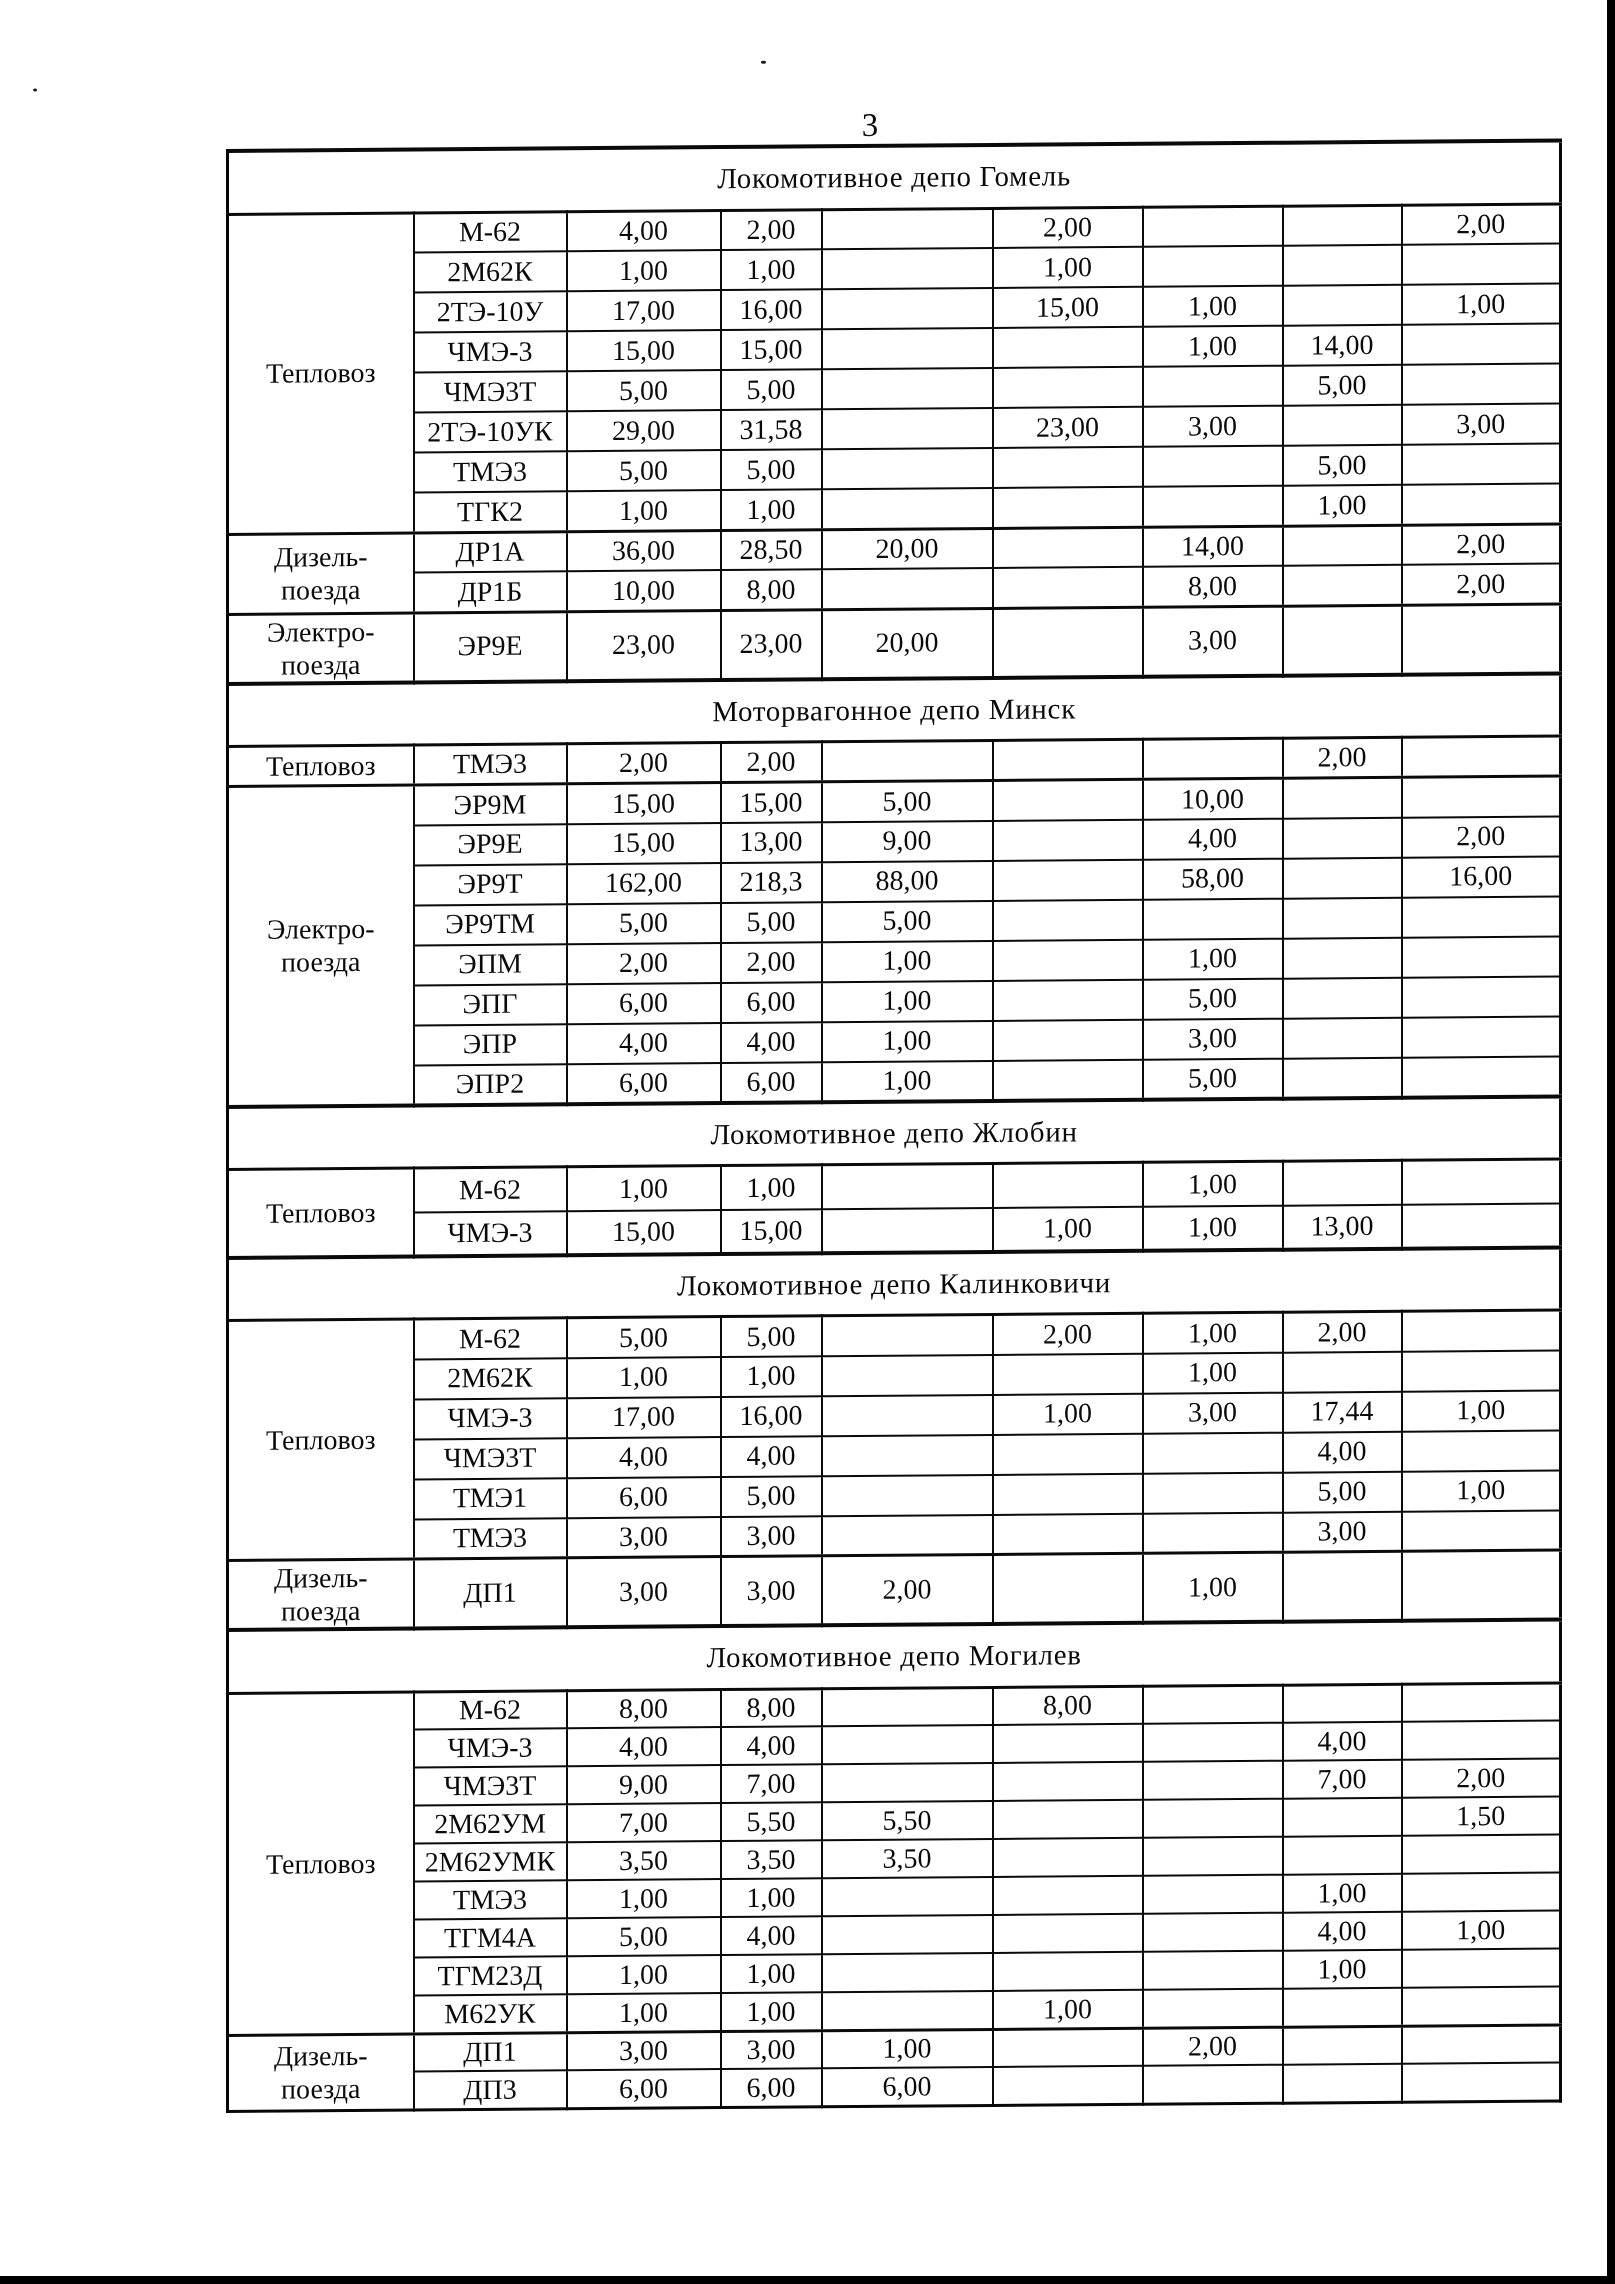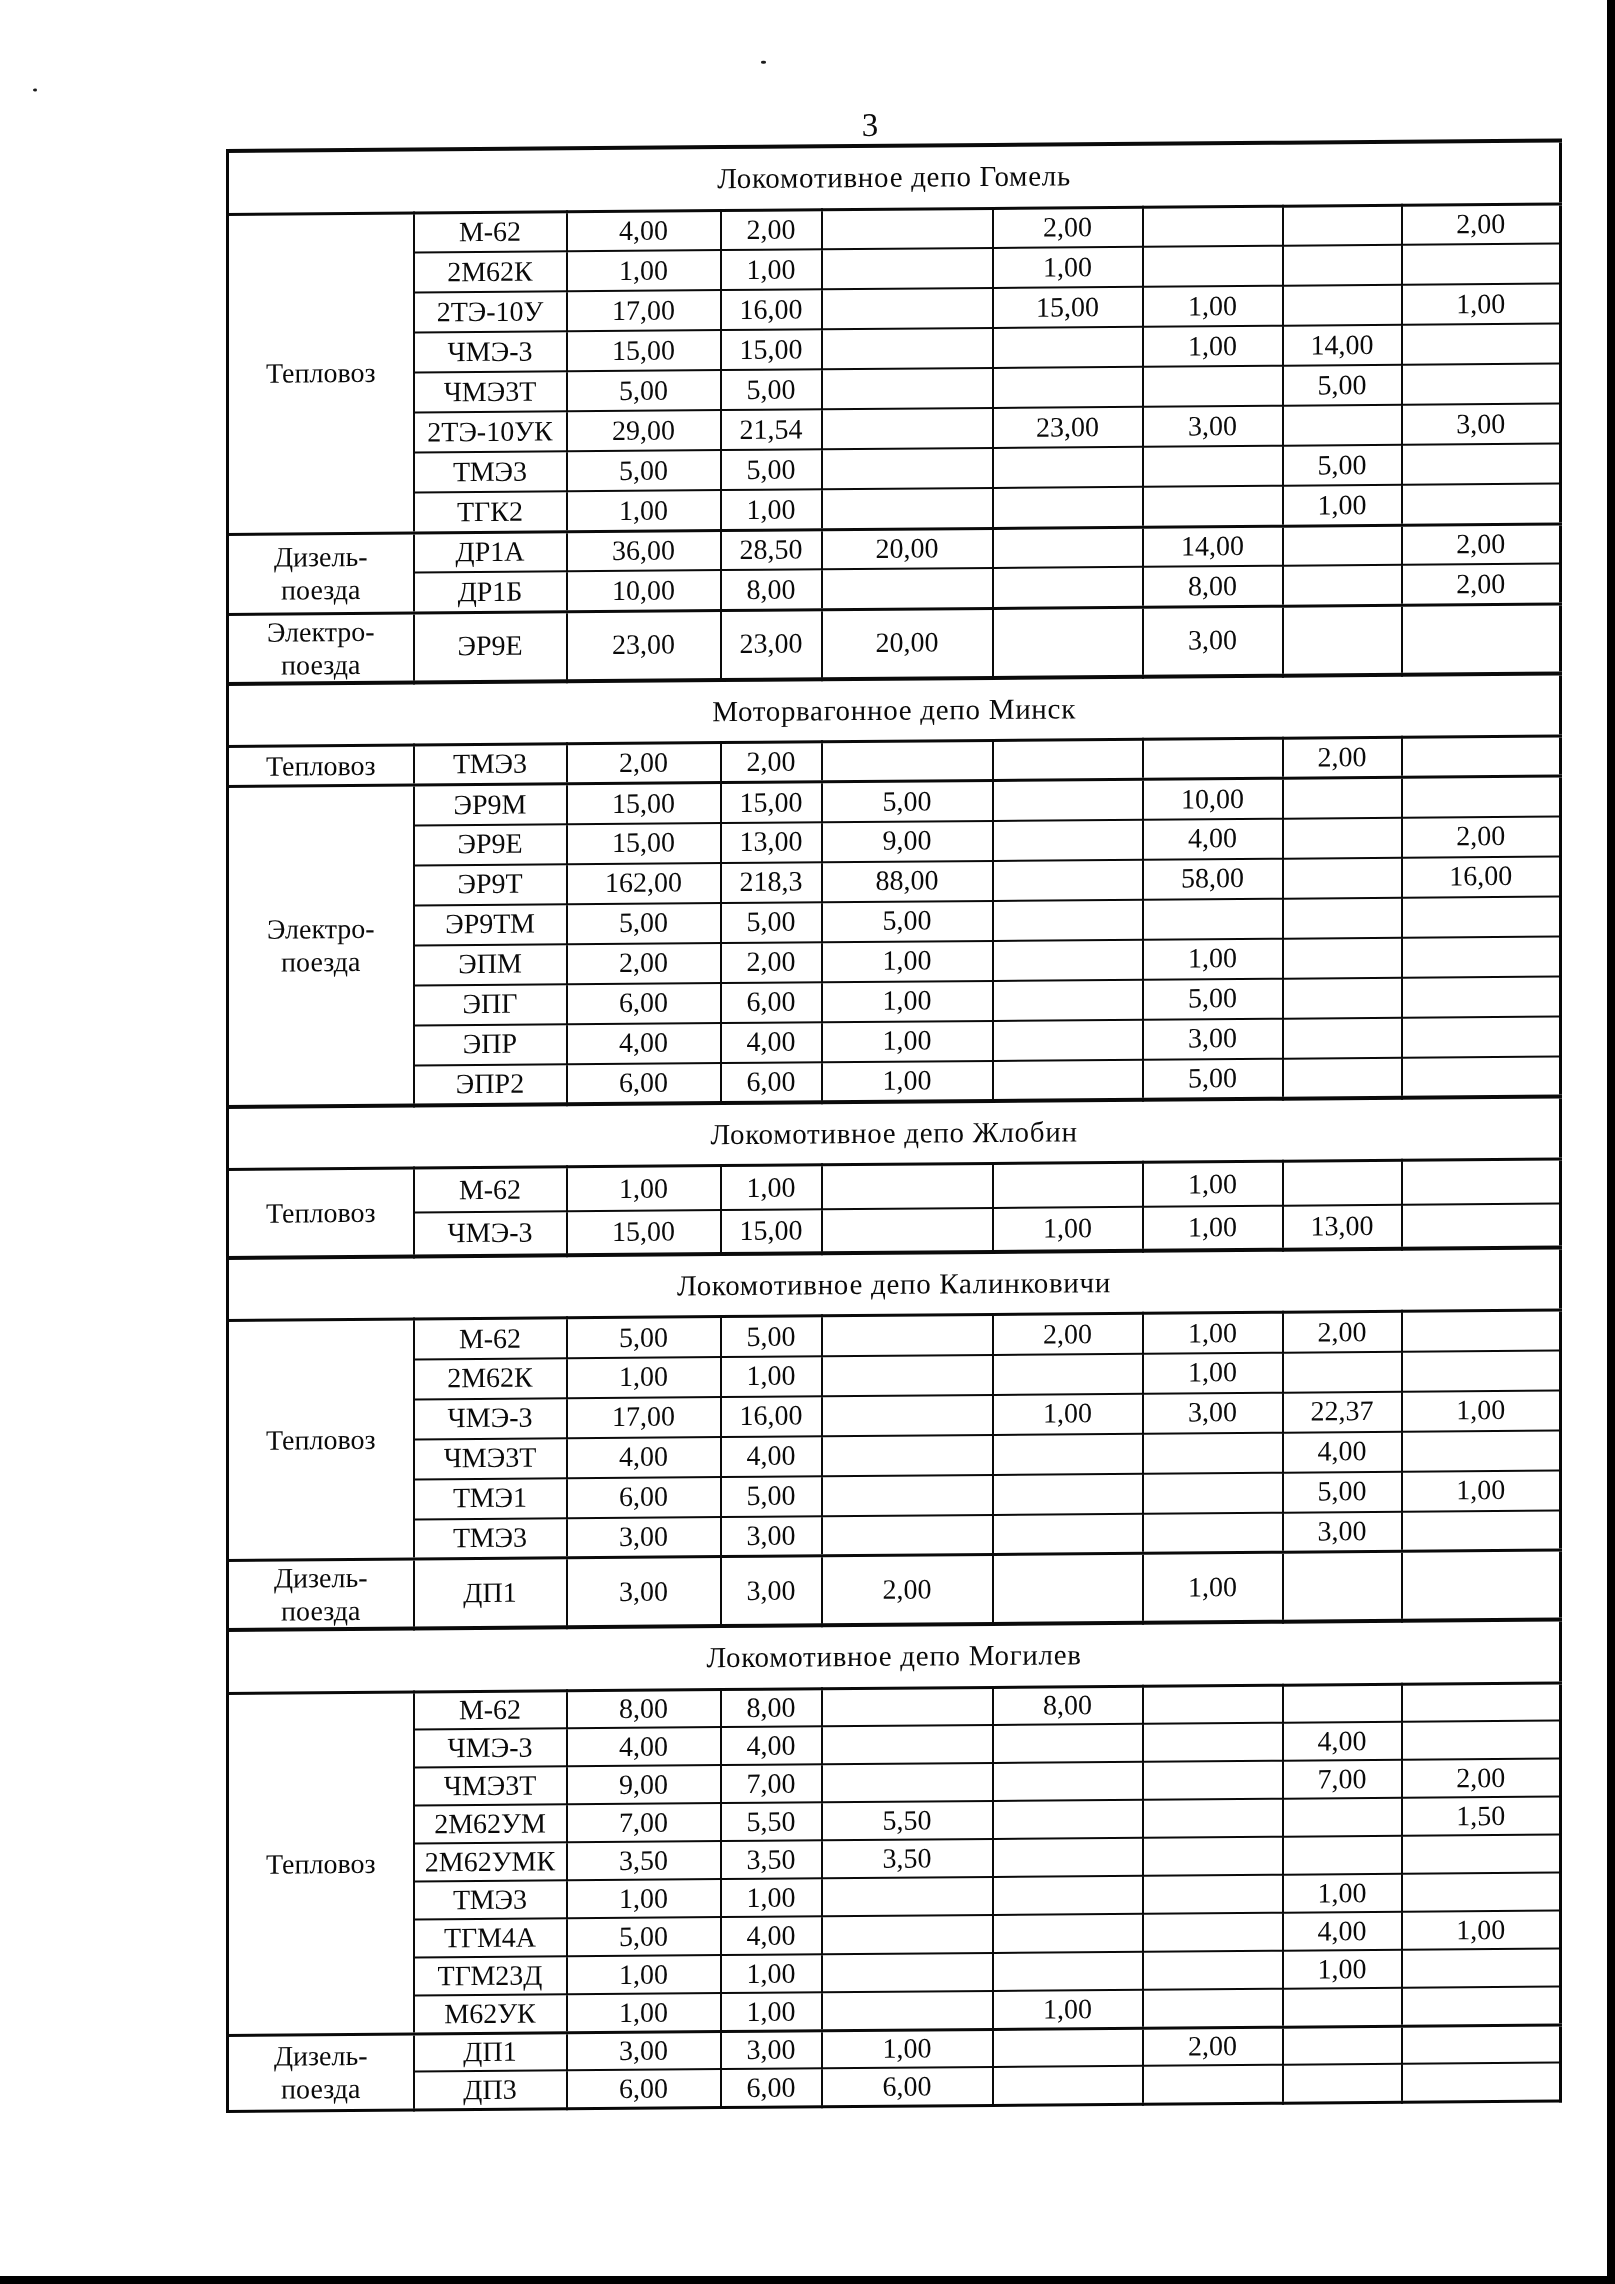--- a/index.html
+++ b/index.html
@@ -157,21 +157,21 @@
           <td class="value-cell">5,00</td>
           <td class="value-cell"></td>
           <td class="value-cell"></td>
           <td class="value-cell"></td>
           <td class="value-cell">5,00</td>
           <td class="value-cell"></td>
         </tr>
         <tr class="data-row sec-0">
           <td class="model-cell">2ТЭ-10УК</td>
           <td class="value-cell">29,00</td>
-          <td class="value-cell">21,54</td>
+          <td class="value-cell">31,58</td>
           <td class="value-cell"></td>
           <td class="value-cell">23,00</td>
           <td class="value-cell">3,00</td>
           <td class="value-cell"></td>
           <td class="value-cell">3,00</td>
         </tr>
         <tr class="data-row sec-0">
           <td class="model-cell">ТМЭ3</td>
           <td class="value-cell">5,00</td>
           <td class="value-cell">5,00</td>
@@ -369,21 +369,21 @@
           <td class="value-cell"></td>
           <td class="value-cell"></td>
         </tr>
         <tr class="data-row sec-3">
           <td class="model-cell">ЧМЭ-3</td>
           <td class="value-cell">17,00</td>
           <td class="value-cell">16,00</td>
           <td class="value-cell"></td>
           <td class="value-cell">1,00</td>
           <td class="value-cell">3,00</td>
-          <td class="value-cell">22,37</td>
+          <td class="value-cell">17,44</td>
           <td class="value-cell">1,00</td>
         </tr>
         <tr class="data-row sec-3">
           <td class="model-cell">ЧМЭ3Т</td>
           <td class="value-cell">4,00</td>
           <td class="value-cell">4,00</td>
           <td class="value-cell"></td>
           <td class="value-cell"></td>
           <td class="value-cell"></td>
           <td class="value-cell">4,00</td>

